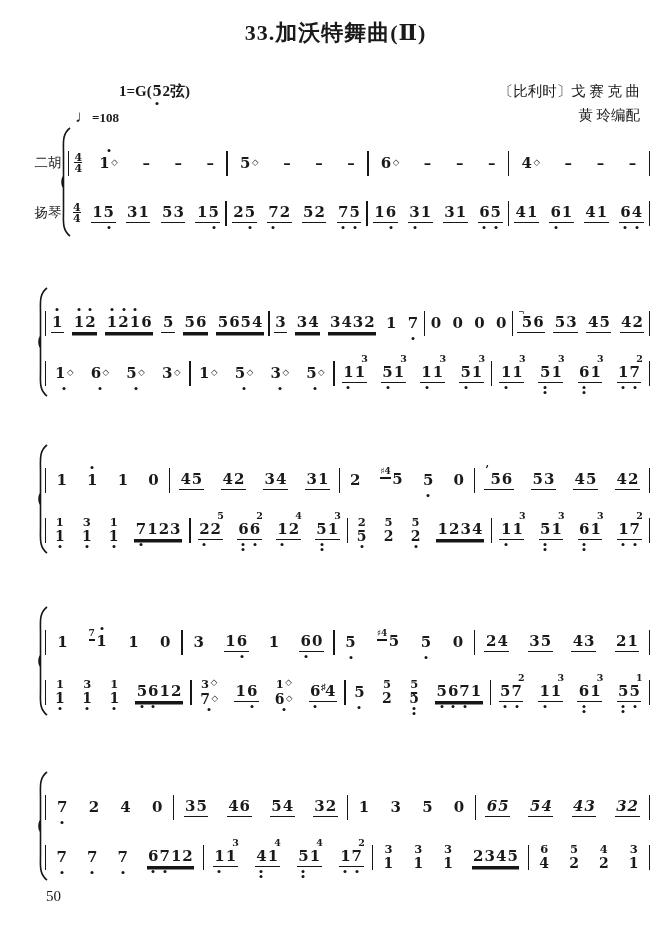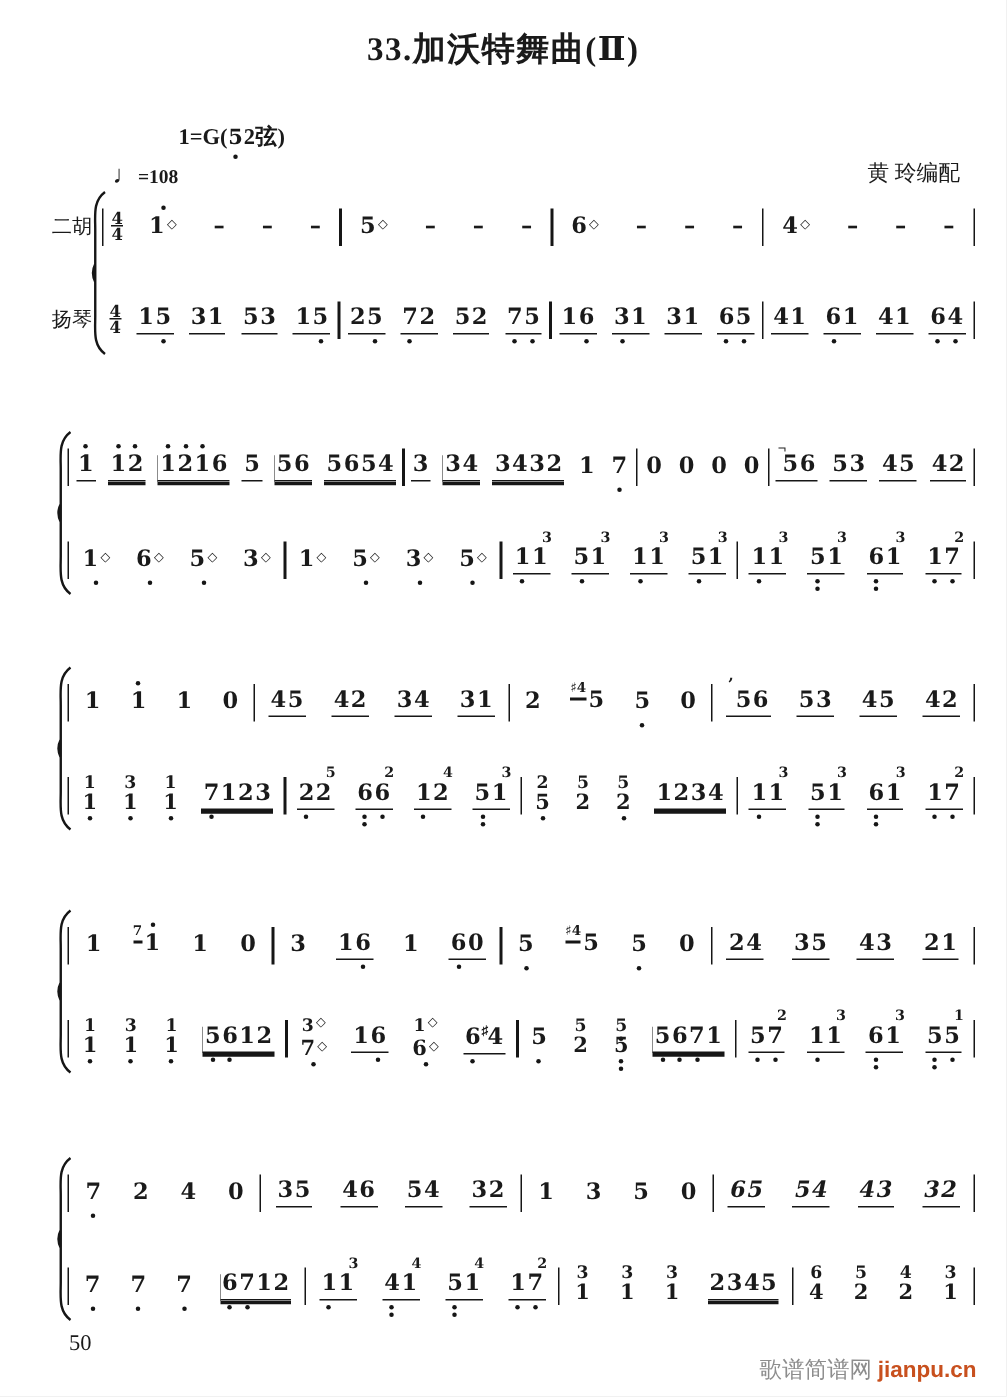--- a/index.html
+++ b/index.html
@@ -9,21 +9,21 @@
   .title{position:absolute;top:18px;left:0;width:100%;text-align:center;
          font-size:22px;font-weight:bold;letter-spacing:1px;}
   .keyline{position:absolute;top:82px;left:75px;font-size:15px;font-weight:bold;margin-left:44px;}
   .tempoline{position:absolute;top:107px;left:75px;font-size:13px;font-weight:bold;}
   .tempoline .qn{font-size:17px;}
   .composer{position:absolute;top:82px;right:31px;font-size:14.5px;text-align:right;}
   .arranger{position:absolute;top:106px;right:31px;font-size:14.5px;text-align:right;}
   
   .system{position:absolute;}
   .staffline{position:absolute;left:0;right:0;height:36px;display:flex;align-items:center;}
-  .row1{top:0;} .row2{top:62px;}
+  .row1{top:12px;} .row2{top:62px;}
   .plabel{position:absolute;left:-37px;width:34px;text-align:center;font-size:13.5px;}
   .brace{position:absolute;left:-10px;top:-6px;}
   .bar{width:1.4px;background:#161616;height:25px;flex:0 0 auto;}
   .ms{display:flex;justify-content:space-around;align-items:center;min-width:0;}
   .ts{display:inline-block;text-align:center;font-weight:bold;font-size:11px;line-height:9px;
       margin:0 5px;flex:0 0 auto;font-family:"DejaVu Serif",serif;}
   .ts .den{display:block;border-top:1px solid #161616;padding-top:1px;}
   .ts .num{display:block;}
   
   .tk{position:relative;display:inline-block;padding:0 1px 1px 1px;white-space:nowrap;}
@@ -62,20 +62,21 @@
 
 <div class="page">
   <div class="title">33.加沃特舞曲(Ⅱ)</div>
 
   <div class="keyline"><span>1=G(</span><span class="n"><span class="dg" style="font-size:14px">5</span><span class="dots bot" style="margin-top:1px">
           <span></span>
         </span></span><span>2弦)</span></div>
 
   <div class="tempoline"><span class="qn">♩</span><span>=108</span></div>
 
+  <div class="composer">〔比利时〕戈 赛 克 曲</div>
   <div class="arranger">黄  玲编配</div>
 
   <div id="score">
       <div class="system" style="top: 133px; left: 68px; width: 582px; height: 98px;">
         <svg width="14" height="110" class="brace">
           <path d="M12 1 C4 7 5.5 16 5.5 26 L5.5 84 C5.5 94 4 103 12 109 M5.5 49 C3.5 53 3.5 57 5.5 61" fill="none" stroke="#161616" stroke-width="1.6"></path>
         </svg>
         <div class="staffline row1">
           <span class="plabel">二胡</span>
           <span class="bar"></span>
@@ -608,14 +609,13 @@
             <span class="tk"><span class="stk"><span class="srow t"><span class="n"><span class="dg">5</span></span></span><span class="srow b"><span class="n"><span class="dg">2</span></span></span></span></span>
             <span class="tk"><span class="stk"><span class="srow t"><span class="n"><span class="dg">4</span></span></span><span class="srow b"><span class="n"><span class="dg">2</span></span></span></span></span>
             <span class="tk"><span class="stk"><span class="srow t"><span class="n"><span class="dg">3</span></span></span><span class="srow b"><span class="n"><span class="dg">1</span></span></span></span></span>
           </span>
           <span class="bar"></span>
         </div>
       </div>
     </div>
 
   <div class="pagenum">50</div>
-  <div class="watermark"><span class="wm-site">歌谱简谱网</span> <span class="wm-domain" id="wmDomain" style="color: rgb(200, 80, 30);">jianpu.cn</span></div>
 </div>
 
 </body></html>

